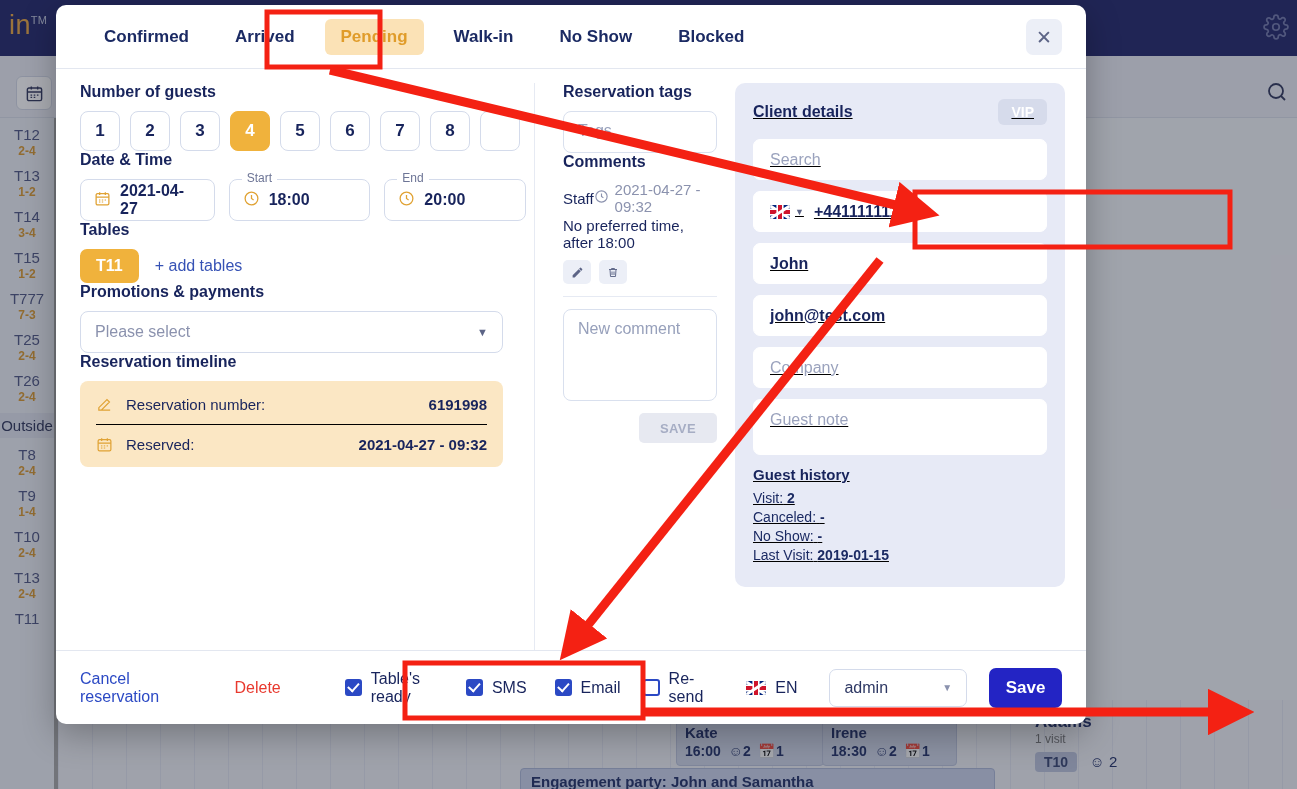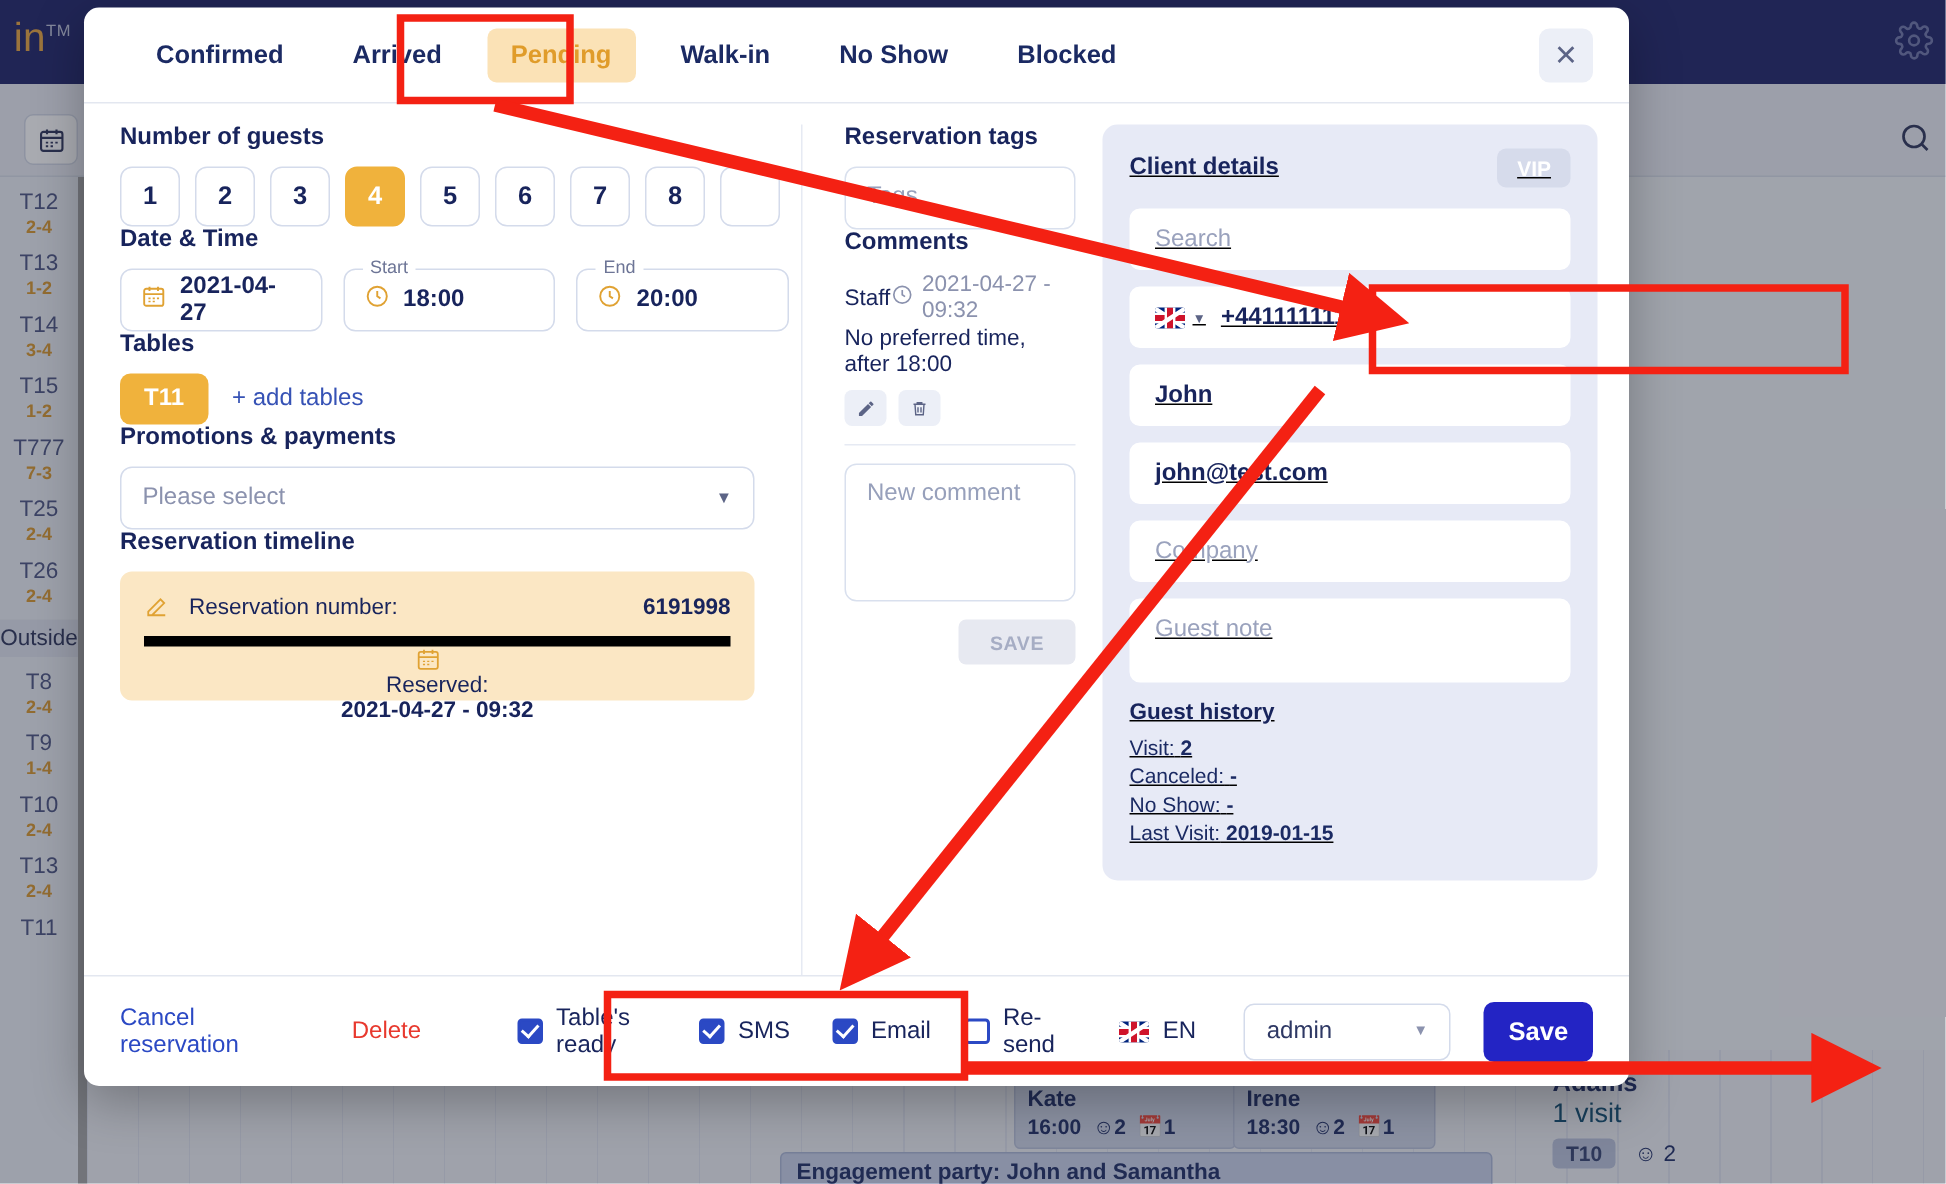--- a/index.html
+++ b/index.html
@@ -35,21 +35,21 @@
   #bg-datebtn {
     position: absolute; left: 16px; top: 76px; width: 36px; height: 34px;
     border: 1px solid #d3d8e6; border-radius: 6px; background: #fff;
     display: flex; align-items: center; justify-content: center;
   }
   #bg-search {
     position: absolute; right: 8px; top: 80px; color: #2b3158;
   }
   #bg-tablelist {
     position: absolute; left: 0; top: 118px; width: 58px; height: 671px;
-    background: #eceff5; border-right: 6px solid #a3a3a3;
+    background: #eceff5; border-right: 4px solid #a3a3a3;
     padding-top: 8px;
   }
   .bg-tbl { text-align: center; margin-bottom: 8px; }
   .bg-tbl .nm { font-size: 15px; color: #4a5280; line-height: 18px; }
   .bg-tbl .cap { font-size: 12px; color: #d9972b; font-weight: 700; line-height: 15px; }
   .bg-tbl.group {
     background: #dfe3ee; color: #2b3158; font-size: 15px;
     padding: 4px 0; margin-bottom: 8px;
   }
   #bg-grid {
@@ -65,21 +65,21 @@
   .bg-resv .meta { font-size: 14px; color: #1b2a63; font-weight: 700; line-height: 19px; }
   #bg-event {
     position: absolute; left: 520px; top: 768px; width: 475px; height: 28px;
     background: #c8d1ea; border: 1px solid #aab6d6; border-radius: 4px;
     font-size: 15px; font-weight: 700; color: #1b2a63; padding: 4px 10px;
   }
   #bg-adams {
     position: absolute; left: 1035px; top: 712px; width: 200px;
   }
   #bg-adams .nm { font-size: 17px; font-weight: 700; color: #1b2a63; }
-  #bg-adams .sub { font-size: 18px; color: #0c4a6e; }
+  #bg-adams .sub { font-size: 12px; color: #737373; }
   #bg-adams .pill {
     display: inline-block; margin-top: 6px; background: #b9c2db;
     color: #33406e; border-radius: 4px; padding: 2px 9px;
     font-size: 14px; font-weight: 700;
   }
   #bg-dim {
     position: absolute; inset: 0;
     background: rgba(40,44,60,.40);
   }
 
@@ -167,21 +167,21 @@
   #promo-select .caret { color: #5c6486; font-size: 11px; }
 
   
   #timeline {
     background: #fbe7c4; border-radius: 8px; width: 423px; padding: 4px 16px;
   }
   .tlrow {
     display: flex; align-items: center; height: 39px;
     font-size: 15px; color: #18245c;
   }
-  .tlrow + .tlrow { border-top: 7px solid #000000; flex-direction: column; }
+  .tlrow + .tlrow { border-top: 1px solid #000000; }
   .tlrow .ico { width: 30px; color: #e0a233; display: flex; align-items: center; }
   .tlrow .lbl { flex: 1; }
   .tlrow .val { font-weight: 700; }
 
   
   #tags-input, #comment-box {
     border: 1px solid #d9e0ee; border-radius: 8px; background: #fff;
     font-size: 16px; color: #97a0bb; padding: 10px 14px;
   }
   #tags-input { height: 42px; }

